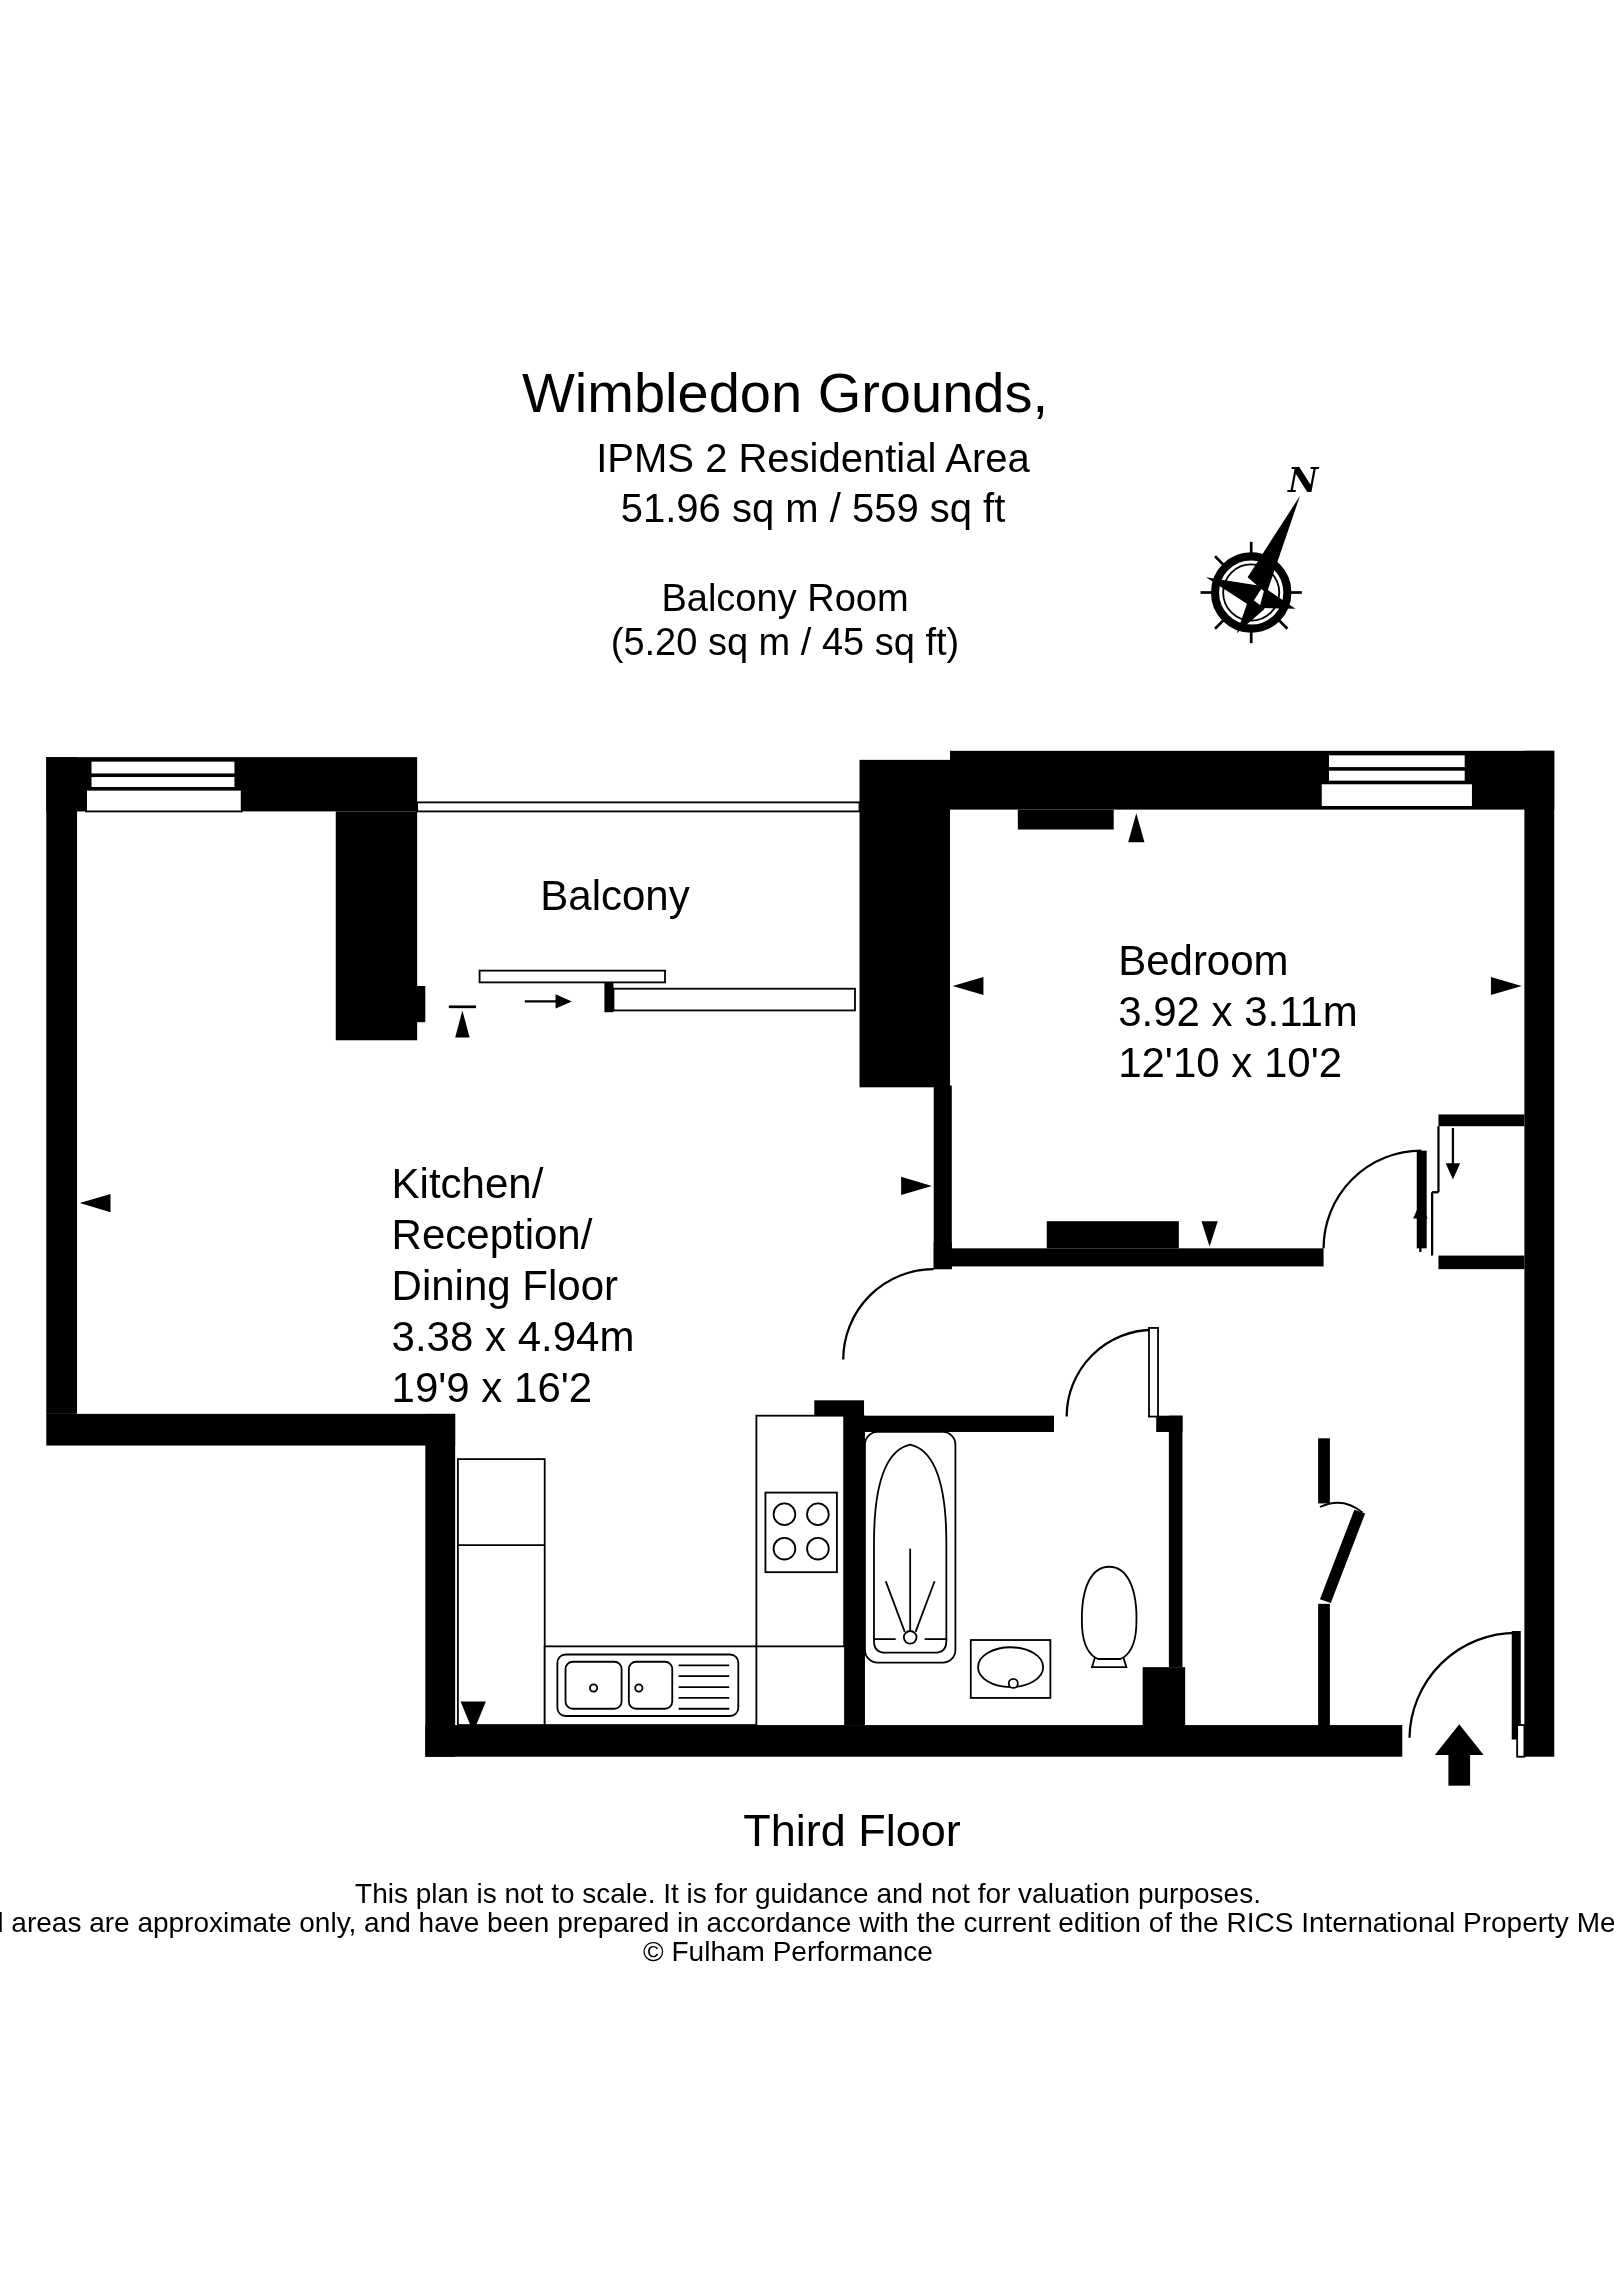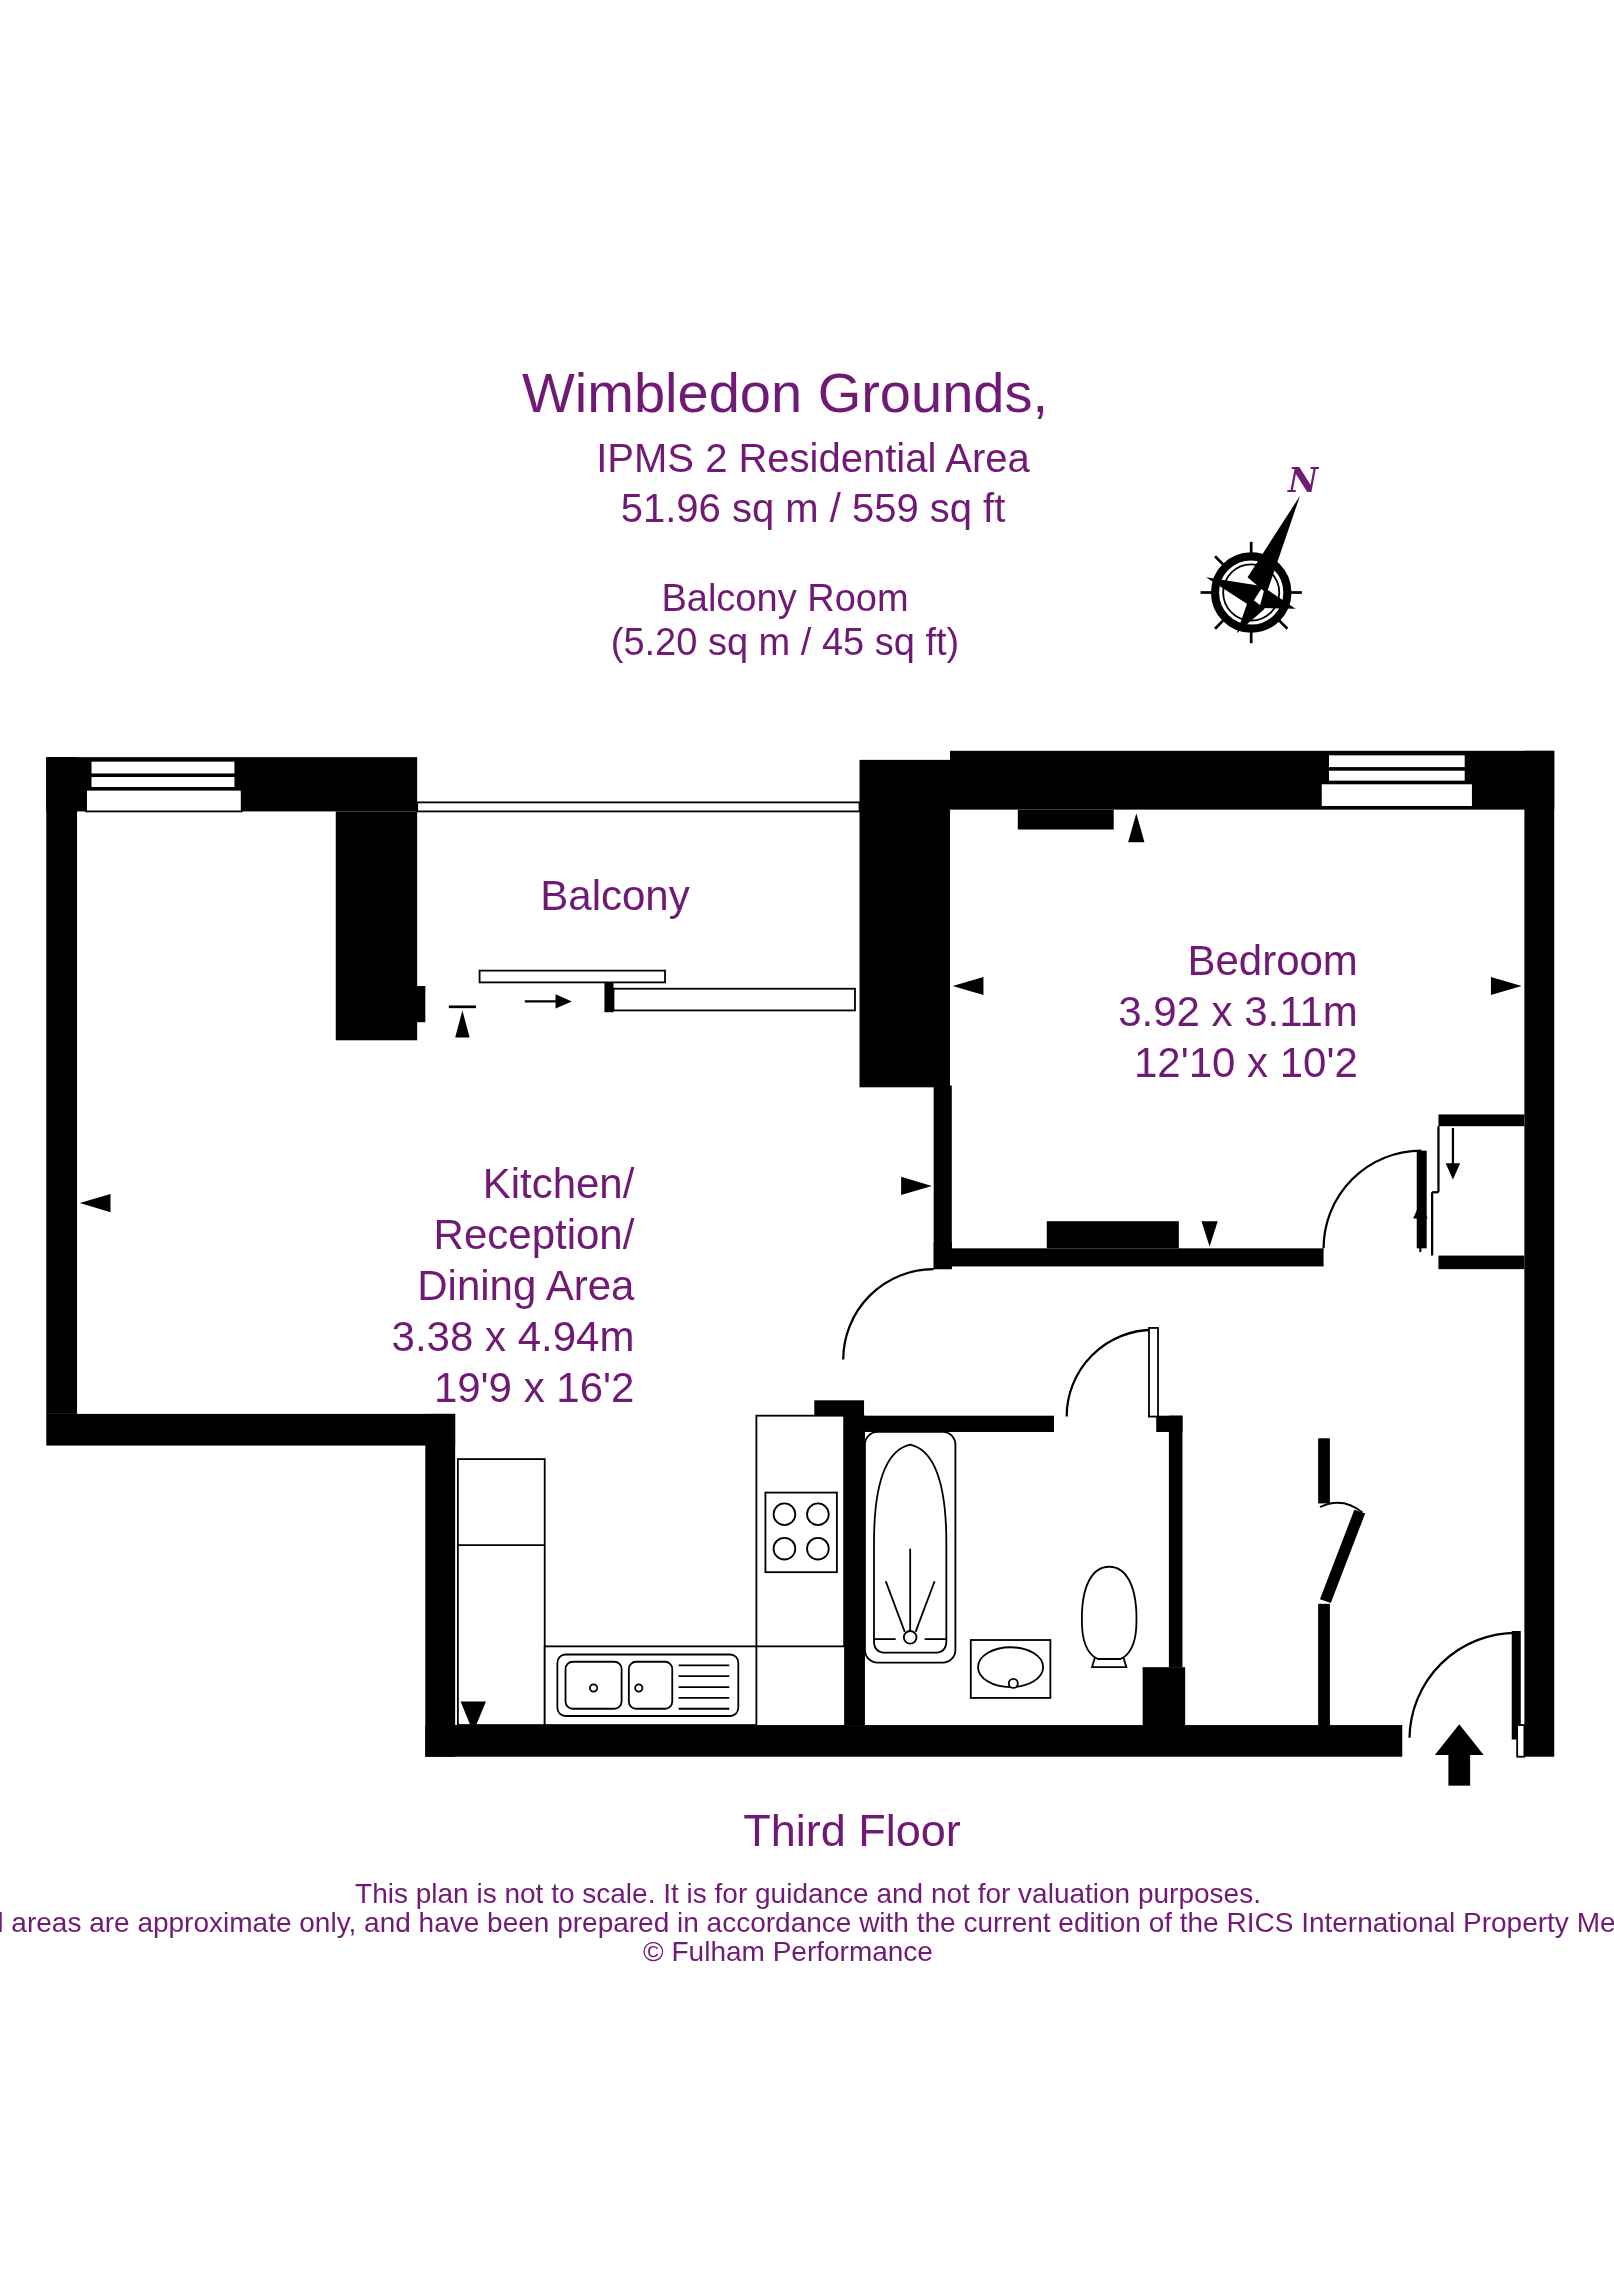--- a/index.html
+++ b/index.html
@@ -1,17 +1,17 @@
 <!DOCTYPE html>
 <html style="font-size:14.5px"><head>
 <meta charset="utf-8">
 <style>
   html,body{margin:0;padding:0;background:#ffffff;}
   body{width:1615px;height:2285px;position:relative;font-family:"Liberation Sans",sans-serif;color:#000;}
-  .lbl{position:absolute;transform:translateX(-50%);text-align:right;white-space:nowrap;color:#701a75;}
+  .lbl{position:absolute;transform:translateX(-50%);text-align:left;white-space:nowrap;color:#000000;}
   .title{font-size:56px;letter-spacing:0px;}
   .sub{font-size:40px;margin-left:28px;}
   .balhead{font-size:38px;}
   .room{font-size:42px;line-height:51px;}
   .kitchen-block{line-height:51px;}
   .floor{font-size:45px;margin-left:44px;}
   .foot{font-size:28px;}
   .north{font-family:"DejaVu Serif",serif;font-style:italic;font-weight:bold;font-size:33px;}
   svg{position:absolute;left:0;top:0;}
   .wall{fill:#000000;stroke:none;}
@@ -191,21 +191,21 @@
 
 <div class="lbl room" style="left:1238px;top:935px;">
   <div>Bedroom</div>
   <div>3.92 x 3.11m</div>
   <div>12'10 x 10'2</div>
 </div>
 
 <div class="lbl room kitchen-block" style="left:513px;top:1158px;">
   <div>Kitchen/</div>
   <div>Reception/</div>
-  <div>Dining Area</div>
+  <div>Dining Floor</div>
   <div>3.38 x 4.94m</div>
   <div>19'9 x 16'2</div>
 </div>
 
 <div class="lbl floor" style="left:808px;top:1805px;">Third Floor</div>
 
 <div class="lbl foot" style="left:808px;top:1878px;">This plan is not to scale. It is for guidance and not for valuation purposes.</div>
 <div class="lbl foot" style="left:808px;top:1907px;">All measurements and areas are approximate only, and have been prepared in accordance with the current edition of the RICS International Property Measurement Standards.</div>
 <div class="lbl foot" style="left:788px;top:1936px;">© Fulham Performance</div>
 

